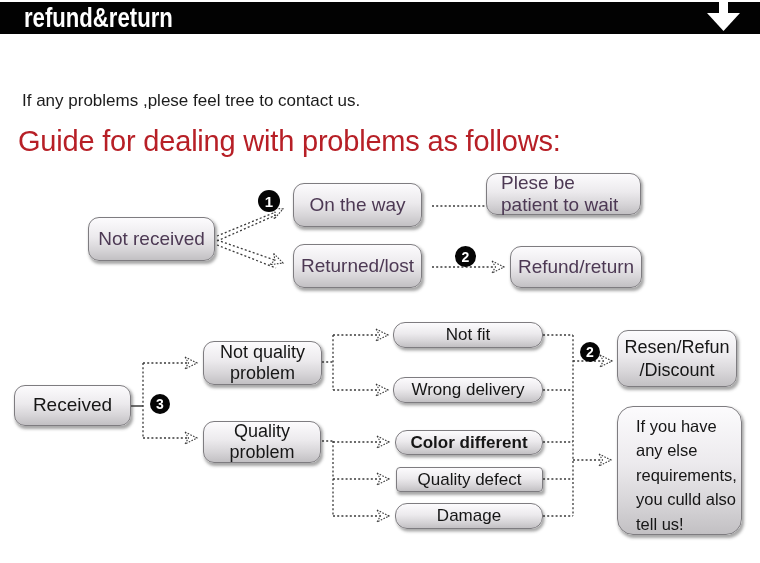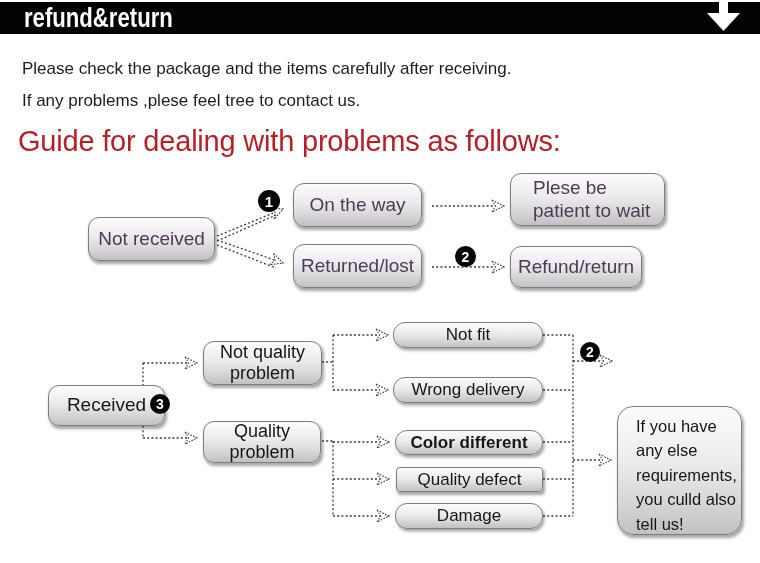--- a/index.html
+++ b/index.html
@@ -93,45 +93,46 @@
   </svg>
 
   <div class="banner">
     <span class="banner-title">refund&amp;return</span>
   </div>
   <svg class="banner-arrow" width="42" height="34" viewBox="0 0 42 34">
     <rect x="16" y="0" width="9" height="14" fill="#ffffff"></rect>
     <polygon points="4,13 37,13 20.5,31" fill="#ffffff"></polygon>
   </svg>
 
-  <div class="intro" style="top:59px;">Please check the package and the items carefully after receiving.</div>
   <div class="intro" style="top:91px;text-align:right;">If any problems ,plese feel tree to contact us.</div>
 
   <div class="heading" style="color:#b71f26;">Guide for dealing with problems as follows:</div>
 
   <div class="node purple" style="left:88px; top:217px; width:127px; height:44px; font-size:19px;">Not received</div>
   <div class="node purple" style="left:293px; top:183px; width:129px; height:44px; font-size:19px;">On the way</div>
   <div class="node purple" style="left:293px; top:244px; width:129px; height:44px; font-size:19px;">Returned/lost</div>
-  <div class="node purple align-left" style="left:510px; top:173px; width:155px; height:53px; font-size:19px; padding-left:22px;">Plese be
+  <div class="node purple align-left" style="left:486px; top:173px; width:155px; height:42px; font-size:19px; padding-left:14px;">Plese be
 patient to wait</div>
   <div class="node purple" style="left:510px; top:246px; width:132px; height:42px; font-size:19px;">Refund/return</div>
 
   <div class="badge" style="left:258px; top:190px; width:22px; height:22px; font-size:15px;">1</div>
   <div class="badge" style="left:455px; top:246px; width:21px; height:21px; font-size:14px;">2</div>
 
-  <div class="node dark" style="left:14px; top:385px; width:117px; height:41px; font-size:19px;margin-left:34px;">Received</div>
+  <div class="node dark" style="left:14px; top:385px; width:117px; height:41px; font-size:19px;">Received</div>
   <div class="node dark" style="left:203px; top:341px; width:119px; height:44px; font-size:18px;">Not quality
 problem</div>
   <div class="node dark" style="left:203px; top:421px; width:118px; height:42px; font-size:18px;">Quality
 problem</div>
   <div class="node dark" style="left:393px; top:322px; width:150px; height:26px; font-size:17px; border-radius:12px;">Not fit</div>
   <div class="node dark" style="left:393px; top:377px; width:150px; height:26px; font-size:17px; border-radius:12px;">Wrong delivery</div>
   <div class="node dark" style="left:395px; top:430px; width:148px; height:25px; font-size:17px; border-radius:12px;font-weight:bold;">Color different</div>
   <div class="node dark" style="left:396px; top:467px; width:147px; height:25px; font-size:17px; border-radius:4px;">Quality defect</div>
   <div class="node dark" style="left:395px; top:503px; width:148px; height:26px; font-size:17px; border-radius:12px;">Damage</div>
+  <div class="node dark" style="left:617px; top:330px; width:120px; height:57px; font-size:18px; line-height:1.25;">Resen/Refun
+/Discount</div>
   <div class="node dark align-left" style="left:617px; top:406px; width:125px; height:129px; font-size:16.5px; line-height:1.48; padding-left:18px; border-radius:16px; align-items:flex-start; padding-top:7px;">If you have
 any else
 requirements,
 you culld also
 tell us!</div>
 
   <div class="badge" style="left:150px; top:394px; width:20px; height:20px; font-size:14px;">3</div>
   <div class="badge" style="left:580px; top:342px; width:20px; height:20px; font-size:14px;">2</div>
 
 </div>

